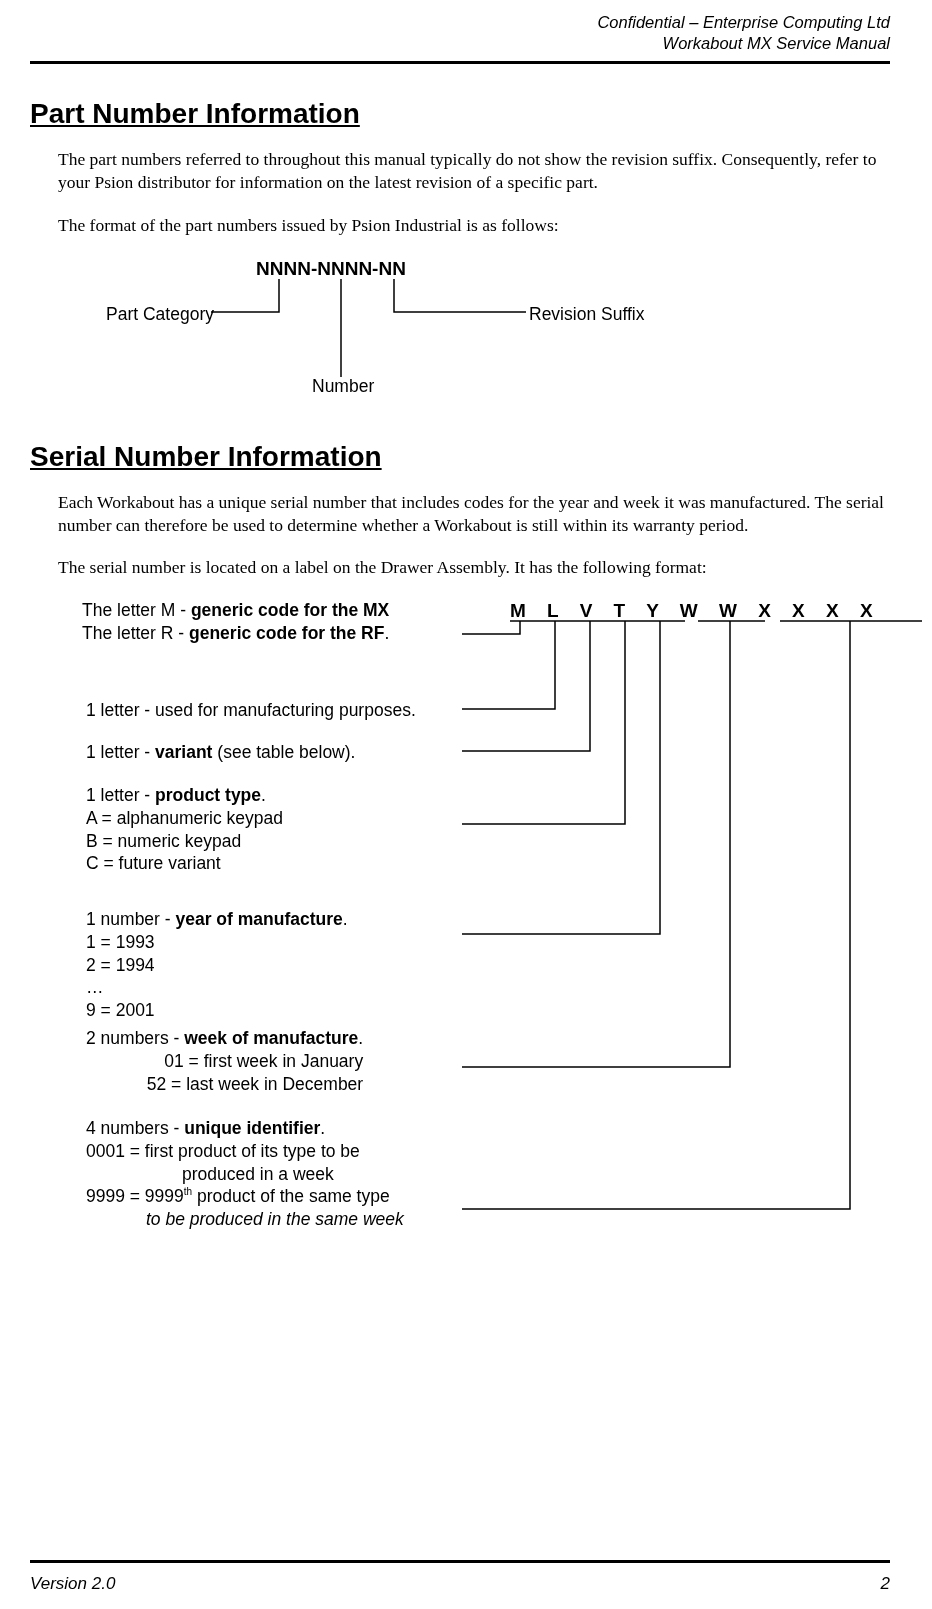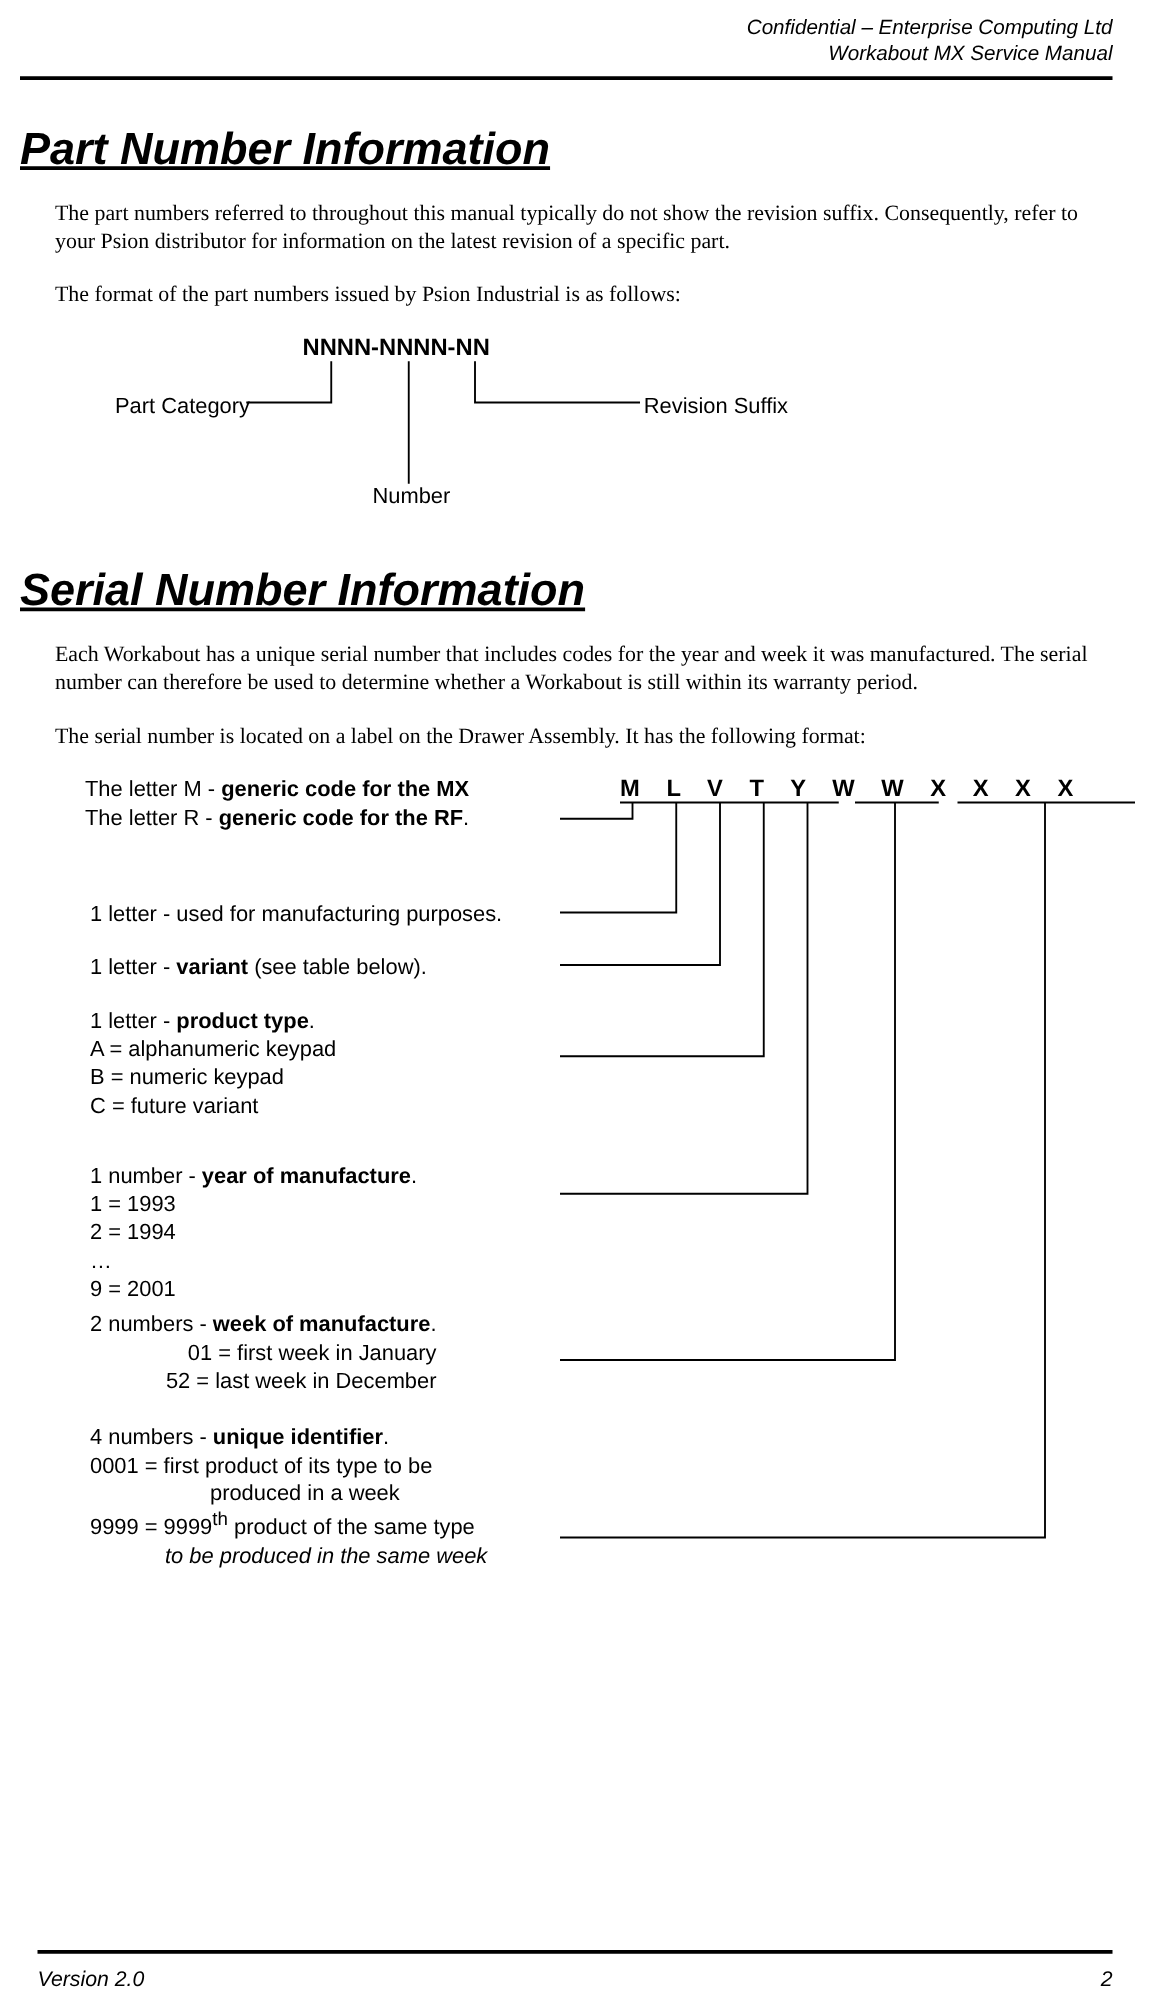--- a/index.html
+++ b/index.html
@@ -9,43 +9,42 @@
     background: #fff;
     color: #000;
     font-size: 17.5px;
     line-height: 1.3;
   }
   .page {
     width: 920px;
     min-height: 1609px;
     position: relative;
     box-sizing: border-box;
-    padding: 12px 30px 20px 16px;
+    padding: 12px 30px 20px 30px;
   }
   .header-block {
     text-align: right;
     font-style: italic;
     font-size: 16.5px;
     margin-bottom: 6px;
   }
   .rule {
     border: none;
     border-top: 3px solid #000;
     margin: 0 0 30px 0;
   }
   .rule-bottom {
     border: none;
     border-top: 3px solid #000;
     margin: 10px 0 6px 0;
   }
   h1 {
-    font-style: italic;
     font-weight: bold;
     text-decoration: underline;
-    font-size: 36px;
+    font-size: 28px;
     margin: 32px 0 16px 0;
   }
   .body-section {
     margin-left: 28px;
     margin-right: 6px;
     font-family: Liberation Serif, serif;
   }
   .body-section p {
     margin: 0 0 20px 0;
   }
@@ -95,21 +94,21 @@
   .footer {
     position: absolute;
     bottom: 14px;
     left: 30px;
     right: 30px;
     display: flex;
     justify-content: space-between;
     font-style: italic;
     font-size: 17px;
   }
-  sup { font-size: 15px; }
+  sup { font-size: 10px; }
 </style>
 </head>
 <body>
 
 <div class="page">
 
   <div class="header-block">
     <div>Confidential – Enterprise Computing Ltd</div>
     <div>Workabout MX Service Manual</div>
   </div>

